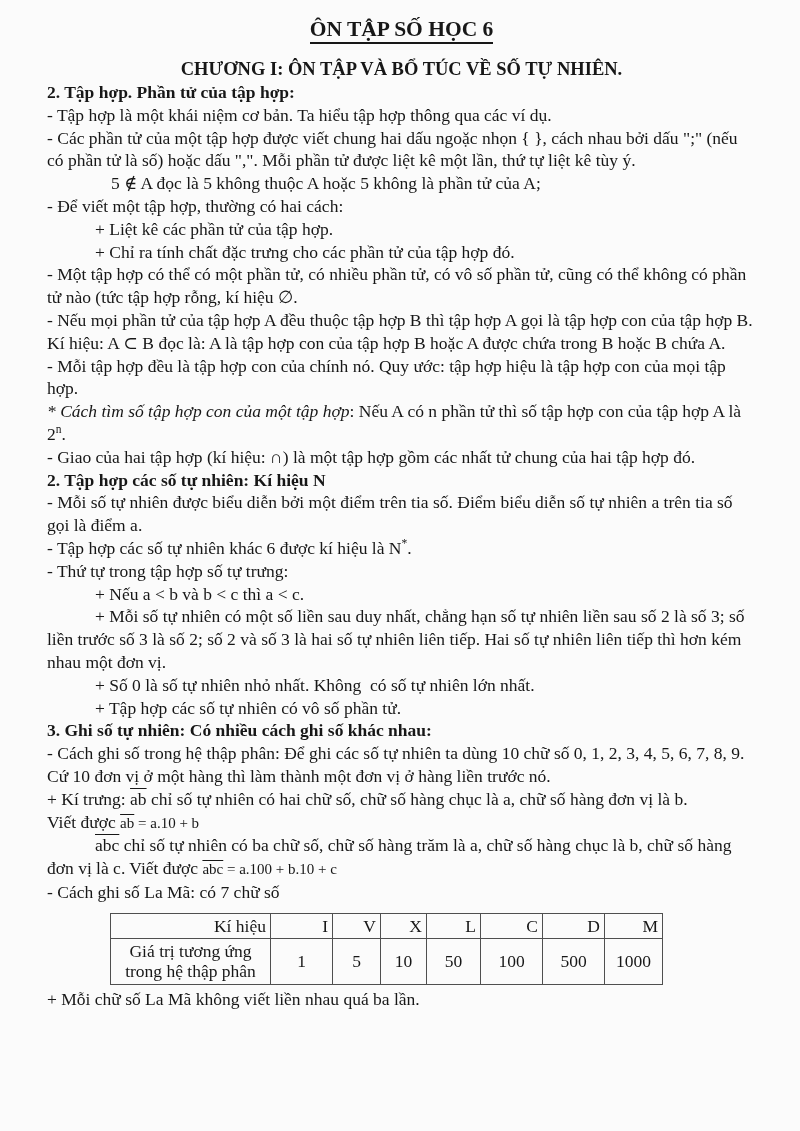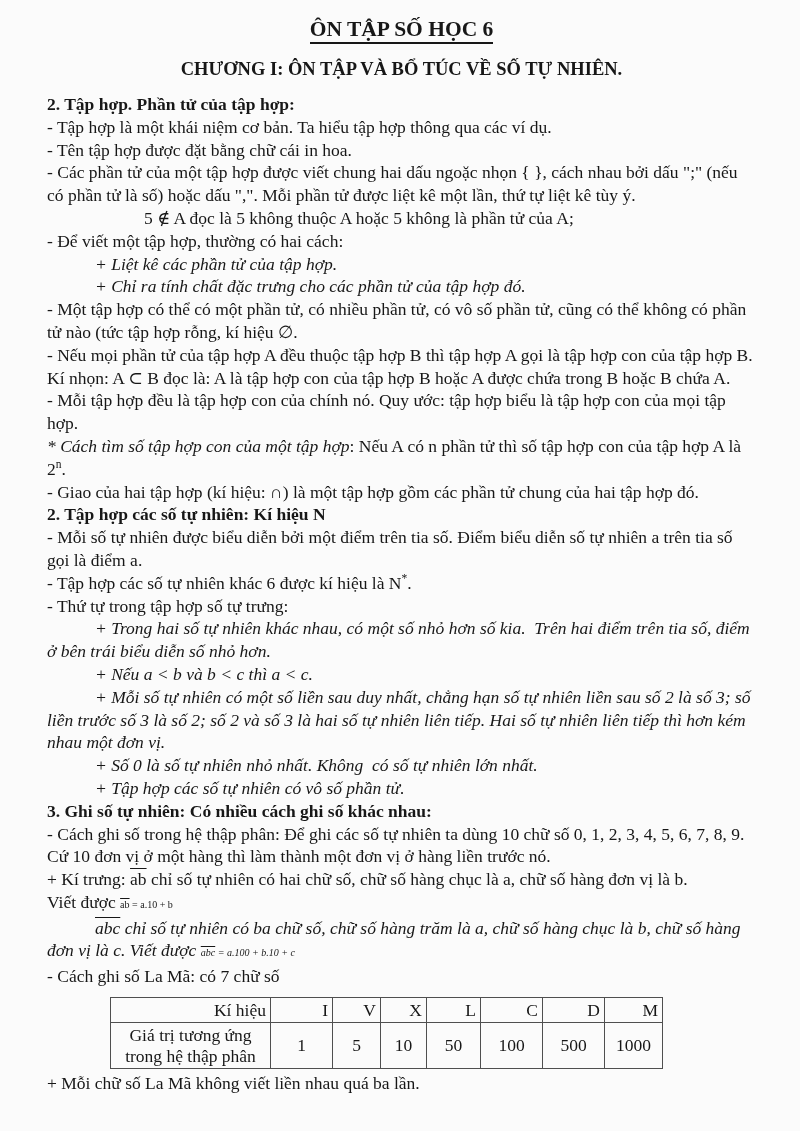--- a/index.html
+++ b/index.html
@@ -27,29 +27,29 @@
   }
   .title .u {
     border-bottom: 2.2px solid #171717;
     padding-bottom: 1px;
   }
   .chapter {
     text-align: center;
     font-size: 18.5px;
     font-weight: bold;
     line-height: 24px;
-    margin: 0 0 12px 0;
+    margin: 0 0 0 0;
   }
   .sec { font-weight: bold; }
-  .ti48 { text-indent: 48px; font-style: italic; }
-  .ml97 { margin-left: 97px; }
+  .ti48 { text-indent: 48px; }
+  .ml97 { margin-left: 64px; }
   .gap22 { display: inline-block; width: 22px; }
   .it { font-style: italic; }
   .ov { text-decoration: overline; }
-  .fm { font-size: 10px; }
+  .fm { font-size: 15px; }
   sup { font-size: 11.5px; line-height: 0; vertical-align: super; }
   table.roman {
     border-collapse: collapse;
     margin: 9px 0 3px 63px;
     table-layout: fixed;
   }
   table.roman td {
     border: 1.6px solid #4f4f4f;
     text-align: center;
     vertical-align: middle;
@@ -64,37 +64,35 @@
 <body>
 
 <div class="page">
 
   <h1 class="title"><span class="u">ÔN TẬP SỐ HỌC 6</span></h1>
 
   <h2 class="chapter">CHƯƠNG I: ÔN TẬP VÀ BỔ TÚC VỀ SỐ TỰ NHIÊN.</h2>
 
   <p class="sec">2. Tập hợp. Phần tử của tập hợp:</p>
   <p>- Tập hợp là một khái niệm cơ bản. Ta hiểu tập hợp thông qua các ví dụ.</p>
-  <p>- Tên tập hợp được đặt bằng chữ cái in hoa.</p>
   <p>- Các phần tử của một tập hợp được viết chung hai dấu ngoặc nhọn { }, cách nhau bởi dấu ";" (nếu có phần tử là số) hoặc dấu ",". Mỗi phần tử được liệt kê một lần, thứ tự liệt kê tùy ý.</p>
   <p class="ml97">5 ∉ A đọc là 5 không thuộc A hoặc 5 không là phần tử của A;</p>
   <p>- Để viết một tập hợp, thường có hai cách:</p>
   <p class="ti48">+ Liệt kê các phần tử của tập hợp.</p>
   <p class="ti48">+ Chỉ ra tính chất đặc trưng cho các phần tử của tập hợp đó.</p>
   <p>- Một tập hợp có thể có một phần tử, có nhiều phần tử, có vô số phần tử, cũng có thể không có phần tử nào (tức tập hợp rỗng, kí hiệu ∅.</p>
-  <p>- Nếu mọi phần tử của tập hợp A đều thuộc tập hợp B thì tập hợp A gọi là tập hợp con của tập hợp B. Kí nhọn: A ⊂ B đọc là: A là tập hợp con của tập hợp B hoặc A được chứa trong B hoặc B chứa A.</p>
-  <p>- Mỗi tập hợp đều là tập hợp con của chính nó. Quy ước: tập hợp biểu là tập hợp con của mọi tập hợp.</p>
+  <p>- Nếu mọi phần tử của tập hợp A đều thuộc tập hợp B thì tập hợp A gọi là tập hợp con của tập hợp B. Kí hiệu: A ⊂ B đọc là: A là tập hợp con của tập hợp B hoặc A được chứa trong B hoặc B chứa A.</p>
+  <p>- Mỗi tập hợp đều là tập hợp con của chính nó. Quy ước: tập hợp hiệu là tập hợp con của mọi tập hợp.</p>
   <p><span class="it">* </span><span class="it">Cách tìm số tập hợp con của một tập hợp</span><span>: Nếu A có n phần tử thì số tập hợp con của tập hợp A là 2</span><sup>n</sup><span>.</span></p>
-  <p>- Giao của hai tập hợp (kí hiệu: ∩) là một tập hợp gồm các phần tử chung của hai tập hợp đó.</p>
+  <p>- Giao của hai tập hợp (kí hiệu: ∩) là một tập hợp gồm các nhất tử chung của hai tập hợp đó.</p>
 
   <p class="sec">2. Tập hợp các số tự nhiên: Kí hiệu N</p>
   <p>- Mỗi số tự nhiên được biểu diễn bởi một điểm trên tia số. Điểm biểu diễn số tự nhiên a trên tia số gọi là điểm a.</p>
   <p><span>- Tập hợp các số tự nhiên khác 6 được kí hiệu là N</span><sup>*</sup><span>.</span></p>
   <p>- Thứ tự trong tập hợp số tự trưng:</p>
-  <p class="ti48">+ Trong hai số tự nhiên khác nhau, có một số nhỏ hơn số kia.&nbsp; Trên hai điểm trên tia số, điểm ở bên trái biểu diễn số nhỏ hơn.</p>
   <p class="ti48">+ Nếu a &lt; b và b &lt; c thì a &lt; c.</p>
   <p class="ti48">+ Mỗi số tự nhiên có một số liền sau duy nhất, chẳng hạn số tự nhiên liền sau số 2 là số 3; số liền trước số 3 là số 2; số 2 và số 3 là hai số tự nhiên liên tiếp. Hai số tự nhiên liên tiếp thì hơn kém nhau một đơn vị.</p>
   <p class="ti48">+ Số 0 là số tự nhiên nhỏ nhất. Không&nbsp; có số tự nhiên lớn nhất.</p>
   <p class="ti48">+ Tập hợp các số tự nhiên có vô số phần tử.</p>
 
   <p class="sec">3. Ghi số tự nhiên: Có nhiều cách ghi số khác nhau:</p>
   <p>- Cách ghi số trong hệ thập phân: Để ghi các số tự nhiên ta dùng 10 chữ số 0, 1, 2, 3, 4, 5, 6, 7, 8, 9. Cứ 10 đơn vị ở một hàng thì làm thành một đơn vị ở hàng liền trước nó.</p>
   <p><span>+ Kí trưng: </span><span class="ov">ab</span><span> chỉ số tự nhiên có hai chữ số, chữ số hàng chục là a, chữ số hàng đơn vị là b.</span></p>
   <p><span>Viết được </span><span class="fm"><span class="ov">ab</span><span> = a.10 + b</span></span></p>
   <p class="ti48"><span class="ov">abc</span><span> chỉ số tự nhiên có ba chữ số, chữ số hàng trăm là a, chữ số hàng chục là b, chữ số hàng đơn vị là c. Viết được </span><span class="fm"><span class="ov">abc</span><span> = a.100 + b.10 + c</span></span></p>

